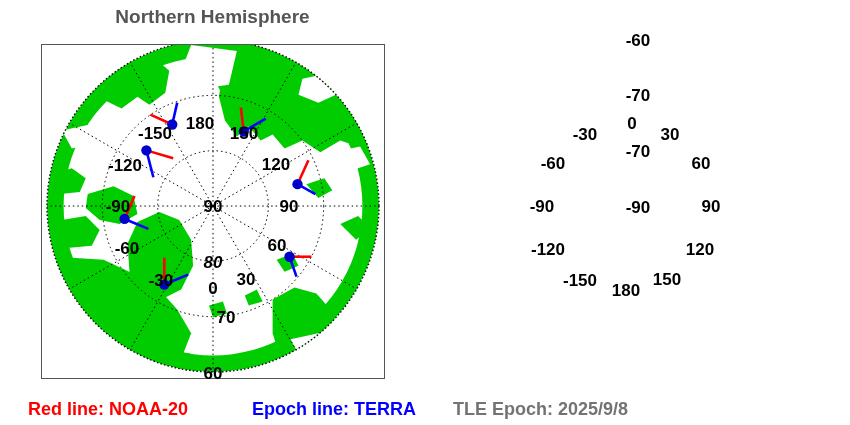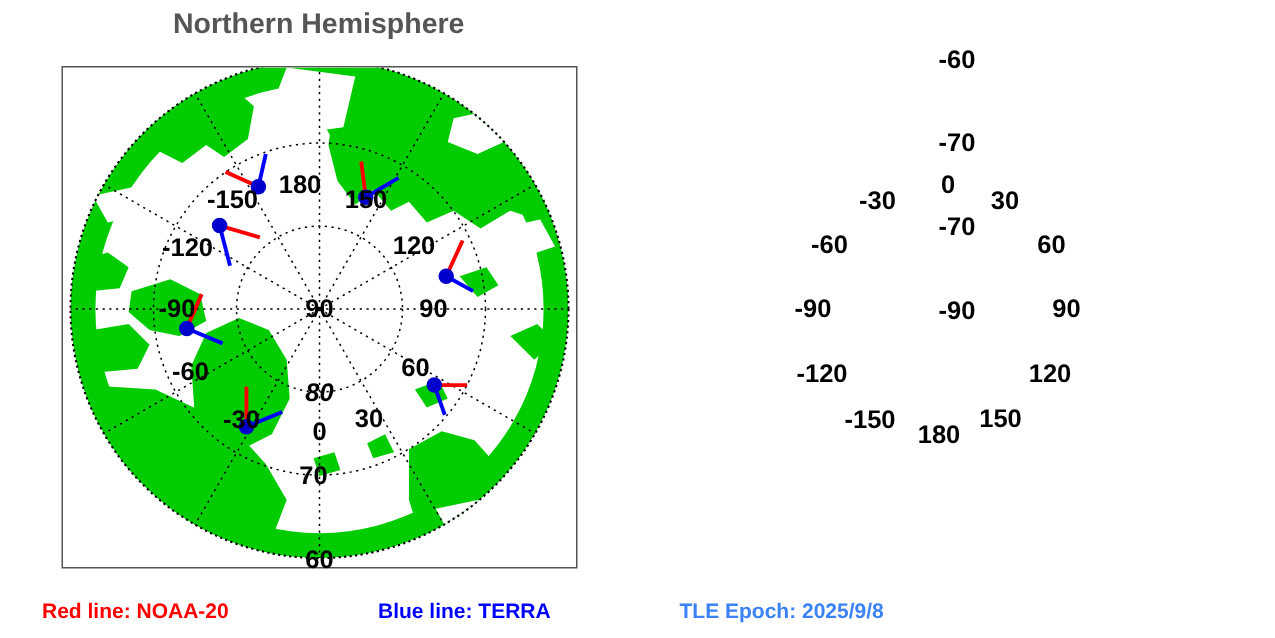--- a/index.html
+++ b/index.html
@@ -54,29 +54,29 @@
     font-weight:bold;
     color:#000000;
     font-family:"Liberation Sans", sans-serif;
     white-space:nowrap;
     transform:translate(-50%,-50%);
     line-height:1;
   }
 
   .footer{
     position:absolute;
-    font-size:14px;
+    font-size:18px;
     font-weight:bold;
     font-family:"Liberation Sans", sans-serif;
     white-space:nowrap;
     line-height:1;
   }
   #legend-red{left:28px;top:400px;color:#ff0000;}
   #legend-blue{left:252px;top:400px;color:#0000ff;}
-  #epoch{left:453px;top:400px;color:#3b82f6;}
+  #epoch{left:453px;top:400px;color:#737373;}
 </style>
 </head>
 <body>
 
 <div id="root">
 
   <div class="panel panel-north">
     <div class="panel-title">Northern Hemisphere</div>
     <div class="plot-box">
       <svg class="map-svg" id="svg-north" viewBox="0 0 344 335">
@@ -150,21 +150,21 @@
             <line x1="249" y1="213" x2="256" y2="233" stroke="#0000ff" stroke-width="2.6"></line>
             <circle cx="249" cy="213" r="5.2" fill="#0000cc"></circle>
             <line x1="123" y1="241" x2="123" y2="214" stroke="#ff0000" stroke-width="2.6"></line>
             <line x1="123" y1="241" x2="147" y2="231" stroke="#0000ff" stroke-width="2.6"></line>
             <circle cx="123" cy="241" r="5.2" fill="#0000cc"></circle>
           </g>
         </svg>
     </div>
     <div id="north-labels" style="position: absolute; left: 0px; top: 0px; width: 425px; height: 425px;">
         <div class="latlabel" style="left: 213px; top: 373px;">60</div>
-        <div class="latlabel" style="left: 209px; top: 317px;">70</div>
+        <div class="latlabel" style="left: 226px; top: 317px;">70</div>
         <div class="latlabel" style="left: 213px; top: 262px; font-style: italic;">80</div>
         <div class="latlabel" style="left: 213px; top: 206px;">90</div>
         <div class="lonlabel" style="left: 213px; top: 288px;">0</div>
         <div class="lonlabel" style="left: 246px; top: 279px;">30</div>
         <div class="lonlabel" style="left: 277px; top: 245px;">60</div>
         <div class="lonlabel" style="left: 289px; top: 206px;">90</div>
         <div class="lonlabel" style="left: 276px; top: 164px;">120</div>
         <div class="lonlabel" style="left: 244px; top: 133px;">150</div>
         <div class="lonlabel" style="left: 200px; top: 123px;">180</div>
         <div class="lonlabel" style="left: 155px; top: 133px;">-150</div>
@@ -191,16 +191,16 @@
         <div class="lonlabel" style="left: 626px; top: 290px;">180</div>
         <div class="lonlabel" style="left: 580px; top: 280px;">-150</div>
         <div class="lonlabel" style="left: 548px; top: 249px;">-120</div>
         <div class="lonlabel" style="left: 542px; top: 206px;">-90</div>
         <div class="lonlabel" style="left: 553px; top: 163px;">-60</div>
         <div class="lonlabel" style="left: 585px; top: 134px;">-30</div>
       </div>
   </div>
 
   <div class="footer" id="legend-red">Red line: NOAA-20</div>
-  <div class="footer" id="legend-blue">Blue line: TERRA</div>
+  <div class="footer" id="legend-blue">Epoch line: TERRA</div>
   <div class="footer" id="epoch">TLE Epoch: 2025/9/8</div>
 
 </div>
 
 </body></html>

